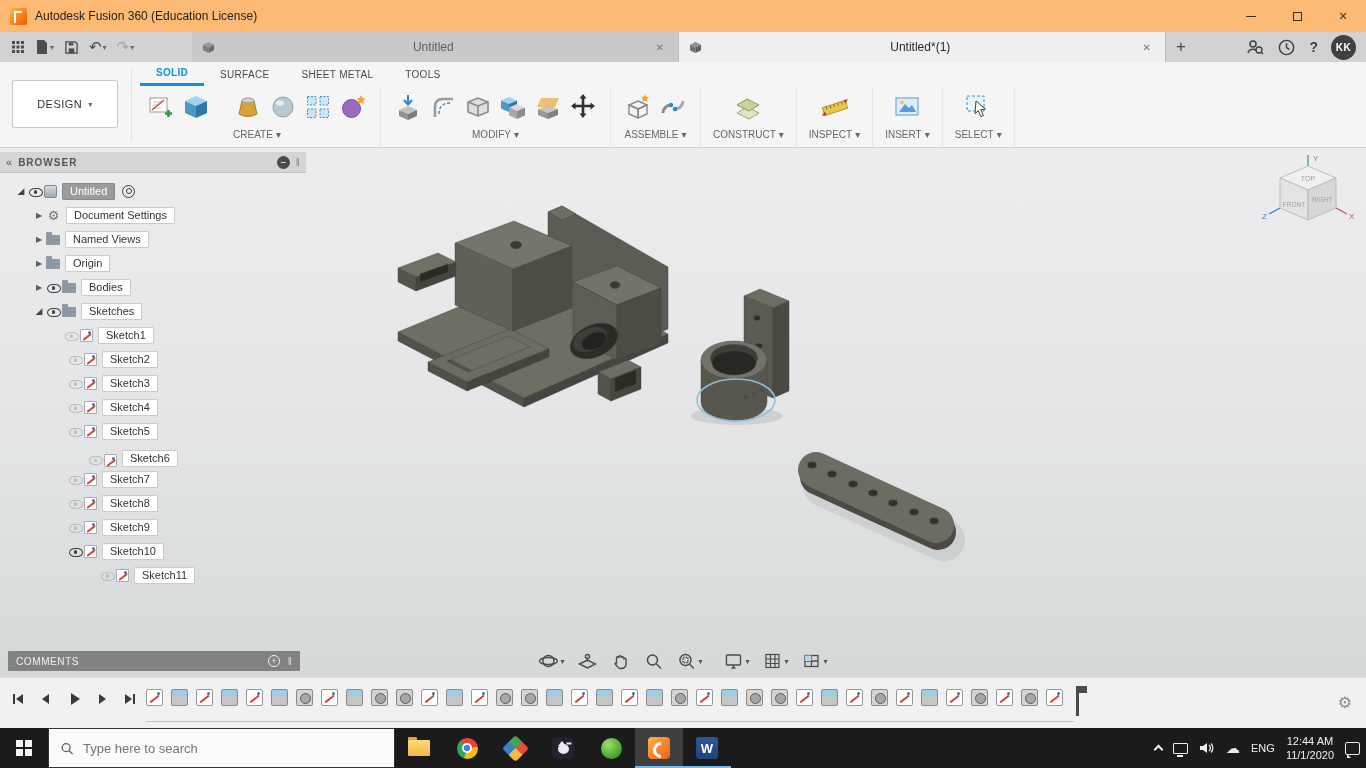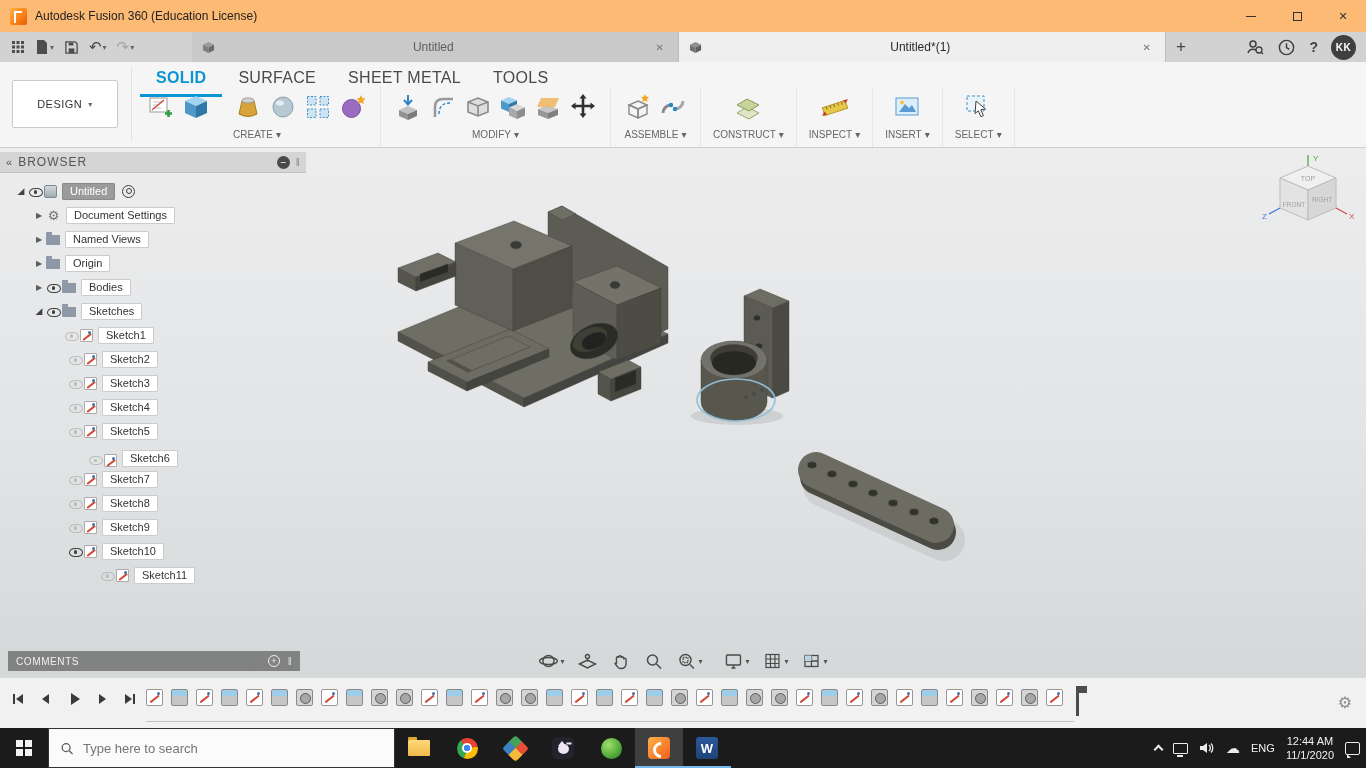--- a/index.html
+++ b/index.html
@@ -36,42 +36,42 @@
   .help-glyph { font-size:14px; font-weight:bold; color:#3f3f3f; }
   .avatar { width:25px; height:25px; border-radius:50%; background:#404040; color:#fff; font-size:10px; font-weight:bold;
     display:flex; align-items:center; justify-content:center; letter-spacing:.5px; }
 
   
   .ribbon { position:absolute; top:62px; left:0; right:0; height:86px; background:#f5f5f5; border-bottom:1px solid #cfcfcf; }
   .design-box { position:absolute; left:12px; top:18px; width:106px; height:48px; background:#fff; border:1px solid #c9c9c9;
     border-radius:2px; display:flex; align-items:center; justify-content:center; gap:6px; font-size:11px; color:#333; letter-spacing:.5px; }
   .ribbon-sep { position:absolute; left:131px; top:6px; bottom:6px; width:1px; background:#e2e2e2; }
   .rtabs { position:absolute; left:140px; top:0; height:24px; display:flex; }
-  .rtab { padding:16px 16px; display:flex; align-items:center; font-size:16px; color:#4a4a4a; letter-spacing:.3px; }
+  .rtab { padding:5px 16px; display:flex; align-items:center; font-size:10px; color:#4a4a4a; letter-spacing:.3px; }
   .rtab.active { color:#0a96d5; font-weight:bold; border-bottom:3px solid #0a96d5; }
   .rgroups { position:absolute; left:134px; top:25px; height:60px; display:flex; }
   .rgroup { display:flex; flex-direction:column; align-items:center; padding:0 12px; border-right:1px solid #e6e6e6; }
   .gicons { height:40px; display:flex; align-items:center; gap:5px; }
   .gspacer { width:12px; }
   .glabel { margin-top:2px; font-size:10px; color:#666; display:flex; gap:3px; align-items:center; }
   .ric { width:30px; height:30px; display:flex; align-items:center; justify-content:center; }
 
   
   .canvas { position:absolute; top:148px; left:0; right:0; height:529px;
     background:linear-gradient(#ededee 0%, #e2e4e5 55%, #d5d8d9 100%); }
   .model-svg { position:absolute; inset:0; }
 
   
   .viewcube { position:absolute; right:10px; top:4px; opacity:.92; }
 
   
   .browser { position:absolute; left:0; top:4px; width:306px; }
   .b-header { height:21px; background:rgba(210,210,210,.92); border-bottom:1px solid #c2c2c2; display:flex; align-items:center; padding:0 6px; gap:6px; }
   .b-chevrons { font-size:11px; color:#555; }
-  .b-title { font-size:12px; color:#555; letter-spacing:1px; flex:1; }
+  .b-title { font-size:10px; color:#555; letter-spacing:1px; flex:1;font-weight:bold; }
   .cminus { width:13px; height:13px; border-radius:50%; background:#4a4a4a; color:#fff; font-size:10px; line-height:13px; text-align:center; }
   .grip { font-size:10px; color:#8a8a8a; }
   .b-body { padding:6px 0 4px; }
   .trow { height:24px; display:flex; align-items:center; }
   .expander { width:14px; text-align:center; font-size:8px; color:#5c5c5c; }
   .expander.open { font-size:9px; color:#444; }
   .eye { width:16px; height:15px; position:relative; display:inline-block; flex:none; }
   .eye::before { content:""; position:absolute; left:1px; top:4px; width:12px; height:7px; border:1.4px solid #3f3f3f; border-radius:50% / 60%; }
   .eye::after { content:""; position:absolute; left:5.5px; top:6.6px; width:3.6px; height:3.6px; background:#3f3f3f; border-radius:50%; }
   .eye.off::before { border-color:#bcbcbc; }

